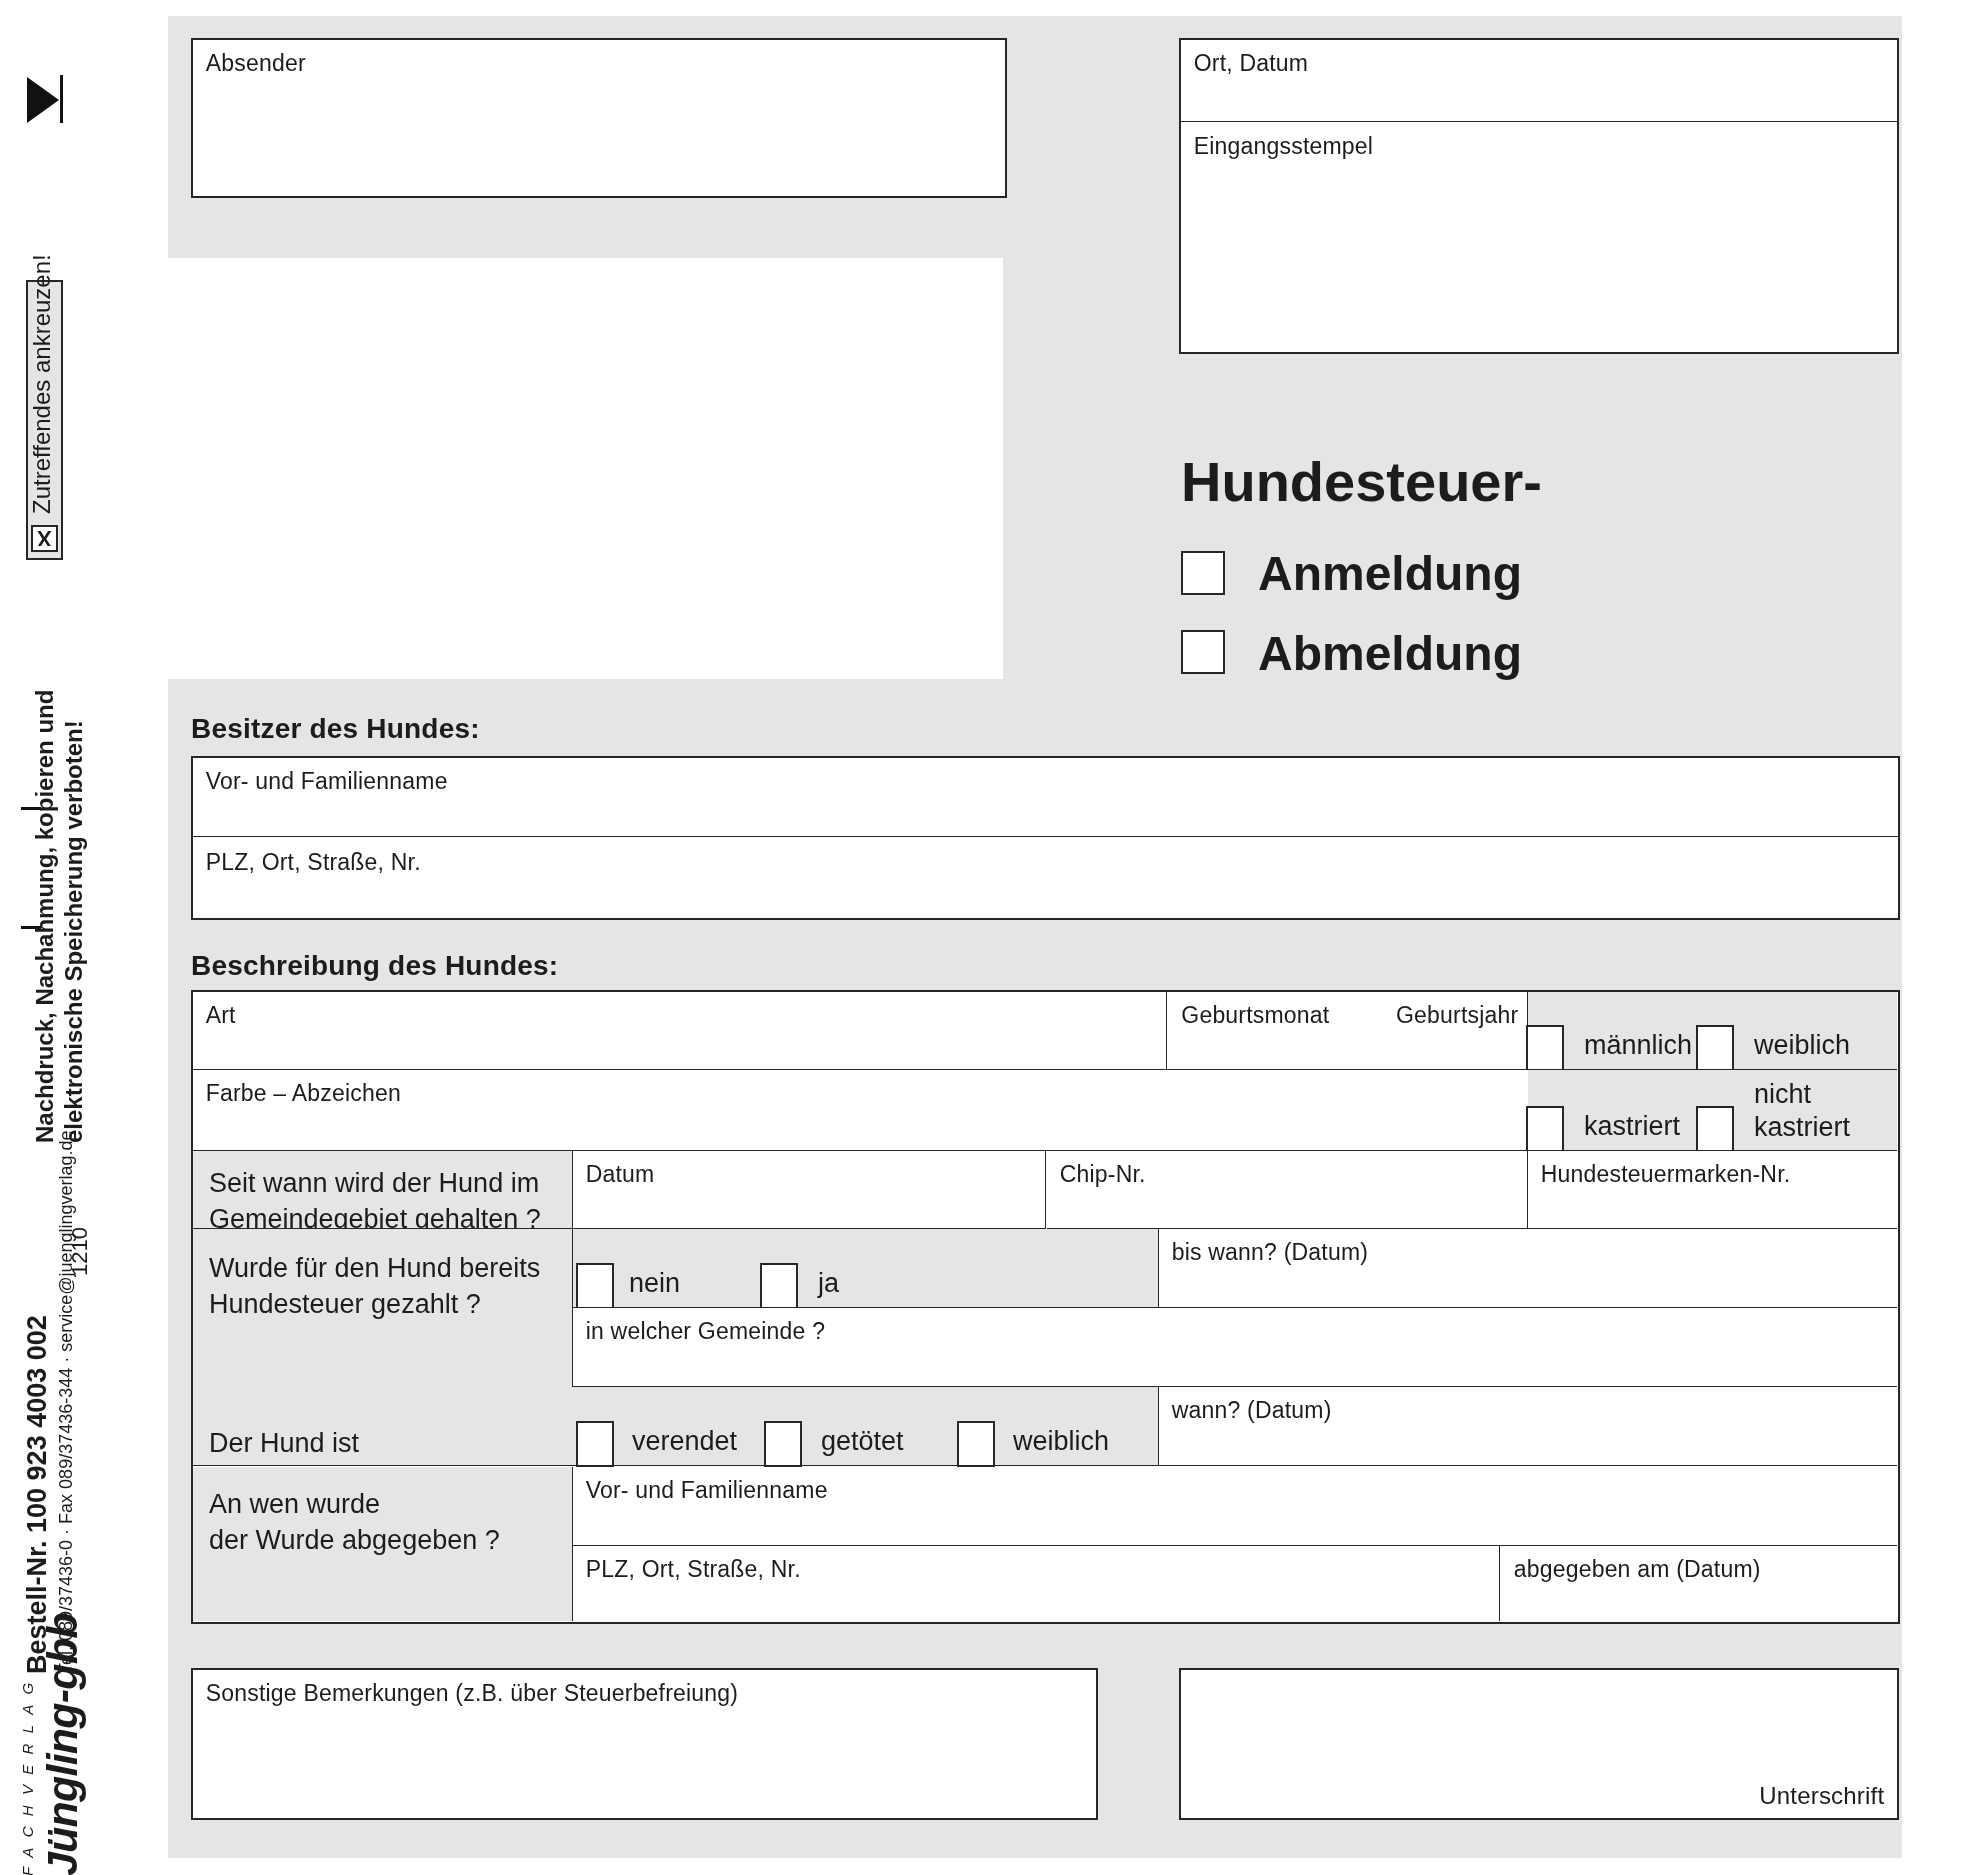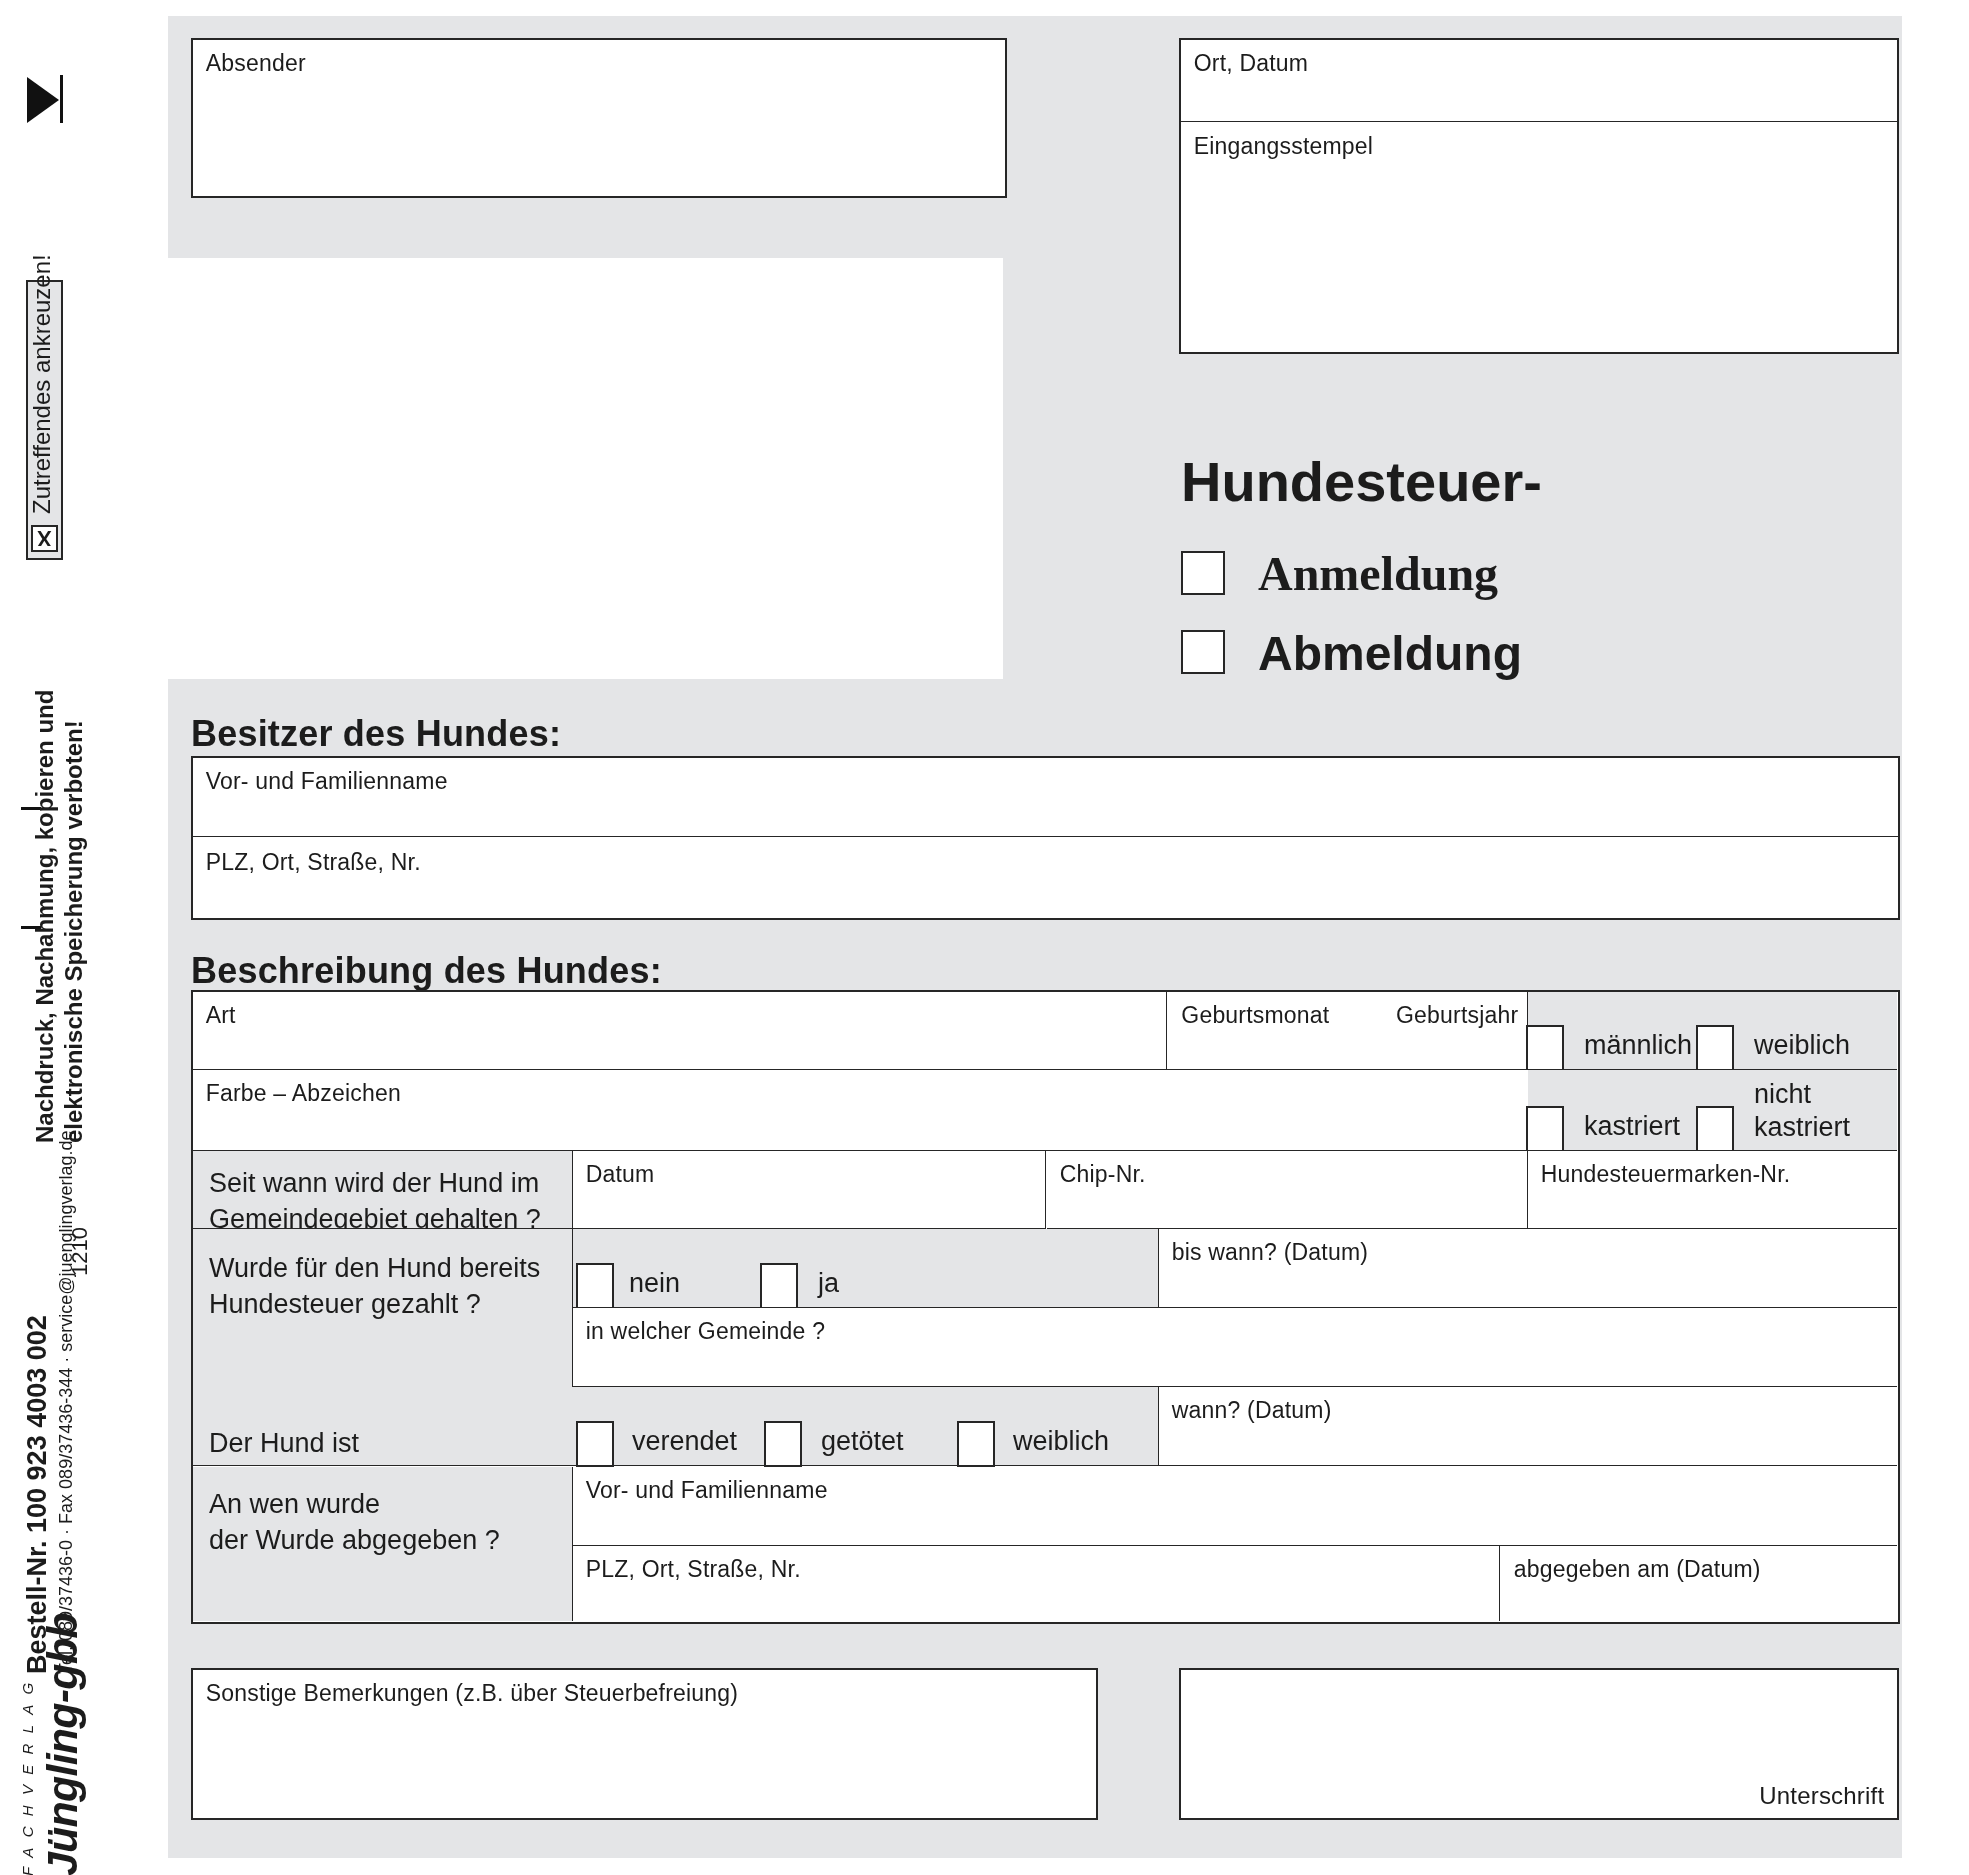--- a/index.html
+++ b/index.html
@@ -8,21 +8,21 @@
     width:1969px; height:1876px; position:relative;
     font-family:"Liberation Sans", sans-serif;
     color:#1c1c1c;
   }
   .abs { position:absolute; }
   .panel { position:absolute; left:168px; top:16px; width:1734px; height:1842px; background:#e4e5e7; }
   .whitebox { background:#ffffff; }
   .bx { border:2.4px solid #262626; background:#ffffff; }
   .fl { font-size:23px; letter-spacing:0.2px; }          
   .q  { font-size:27px; line-height:36px; }              
-  .h2 { font-size:36px; font-weight:bold; letter-spacing:0.2px; }
+  .h2 { font-size:28px; font-weight:bold; letter-spacing:0.2px; }
   .title { font-size:56px; font-weight:bold; }
   .optlbl { font-size:48px; font-weight:bold; }
   .cell { position:absolute; background:#ffffff; }
   .cell--g { background:#e4e5e7; }
   .br { border-right:1.6px solid #262626; }
   .bb { border-bottom:1.6px solid #262626; }
   .cbx { position:absolute; width:38px; height:46px; background:#fff; border:2.4px solid #262626; bottom:-1.6px; }
   .cblbl { position:absolute; bottom:8px; font-size:27px; white-space:nowrap; }
   .lab { position:absolute; top:9.5px; left:12.7px; white-space:nowrap; }
   .vrot { position:absolute; writing-mode:vertical-rl; transform:rotate(180deg); white-space:nowrap; }
@@ -87,21 +87,21 @@
     <span class="lab fl">Ort, Datum</span>
   </div>
   <div class="abs" style="left:0; top:83px; width:100%; height:228px;">
     <span class="lab fl">Eingangsstempel</span>
   </div>
 </div>
 
 <div class="abs title" style="left:1181px; top:449px;">Hundesteuer-</div>
 
 <div class="abs" style="left:1181px; top:551px; width:44px; height:44px; background:#fff; border:2.4px solid #262626;"></div>
-<div class="abs optlbl" style="left:1258px; top:546px;font-family:Liberation Serif, serif;">Anmeldung</div>
+<div class="abs optlbl" style="left:1258px; top:546px;">Anmeldung</div>
 
 <div class="abs" style="left:1181px; top:630px; width:44px; height:44px; background:#fff; border:2.4px solid #262626;"></div>
 <div class="abs optlbl" style="left:1258px; top:626px;">Abmeldung</div>
 
 <div class="abs h2" style="left:191px; top:713px;">Besitzer des Hundes:</div>
 
 <div class="abs bx" style="left:191px; top:756px; width:1709px; height:164px;">
   <div class="abs" style="left:0; top:0; width:100%; height:79px; border-bottom:1.6px solid #262626;">
     <span class="lab fl">Vor- und Familienname</span>
   </div>

